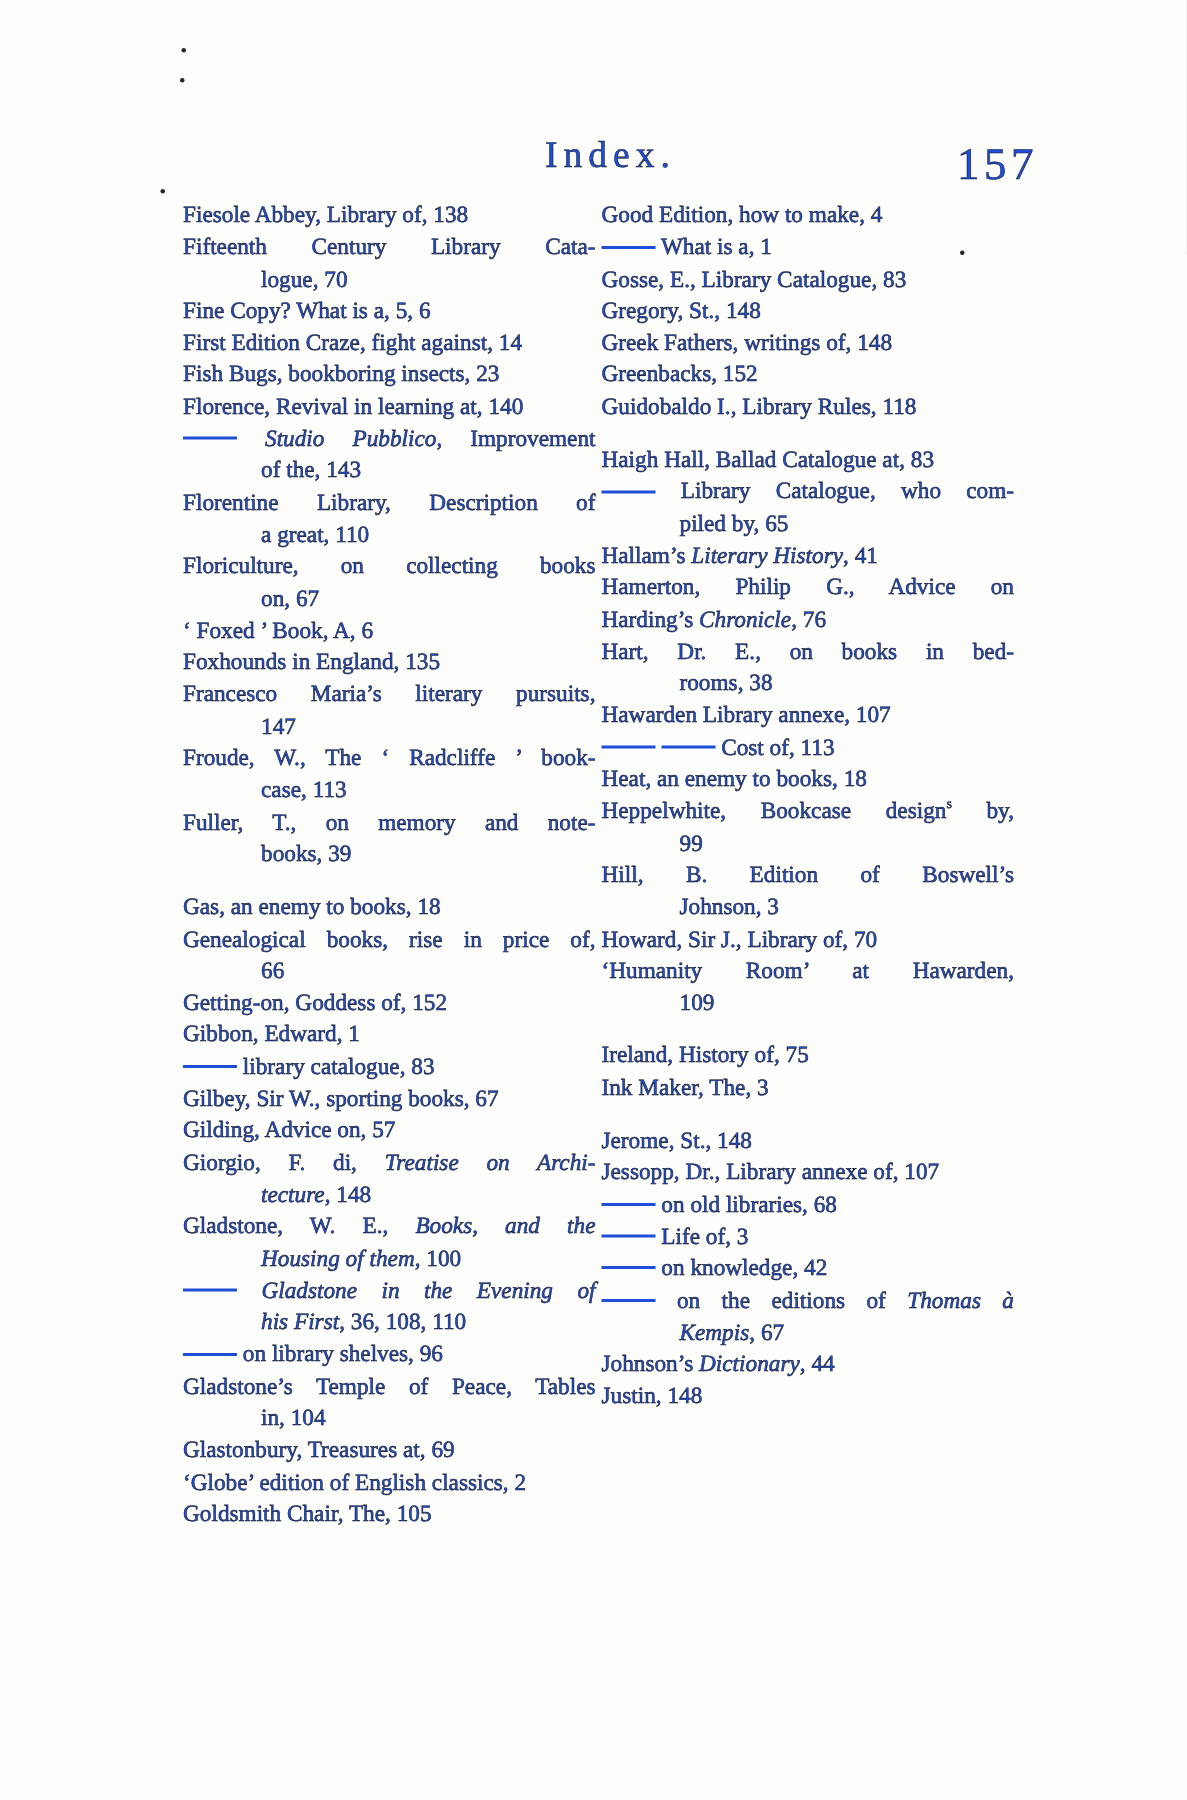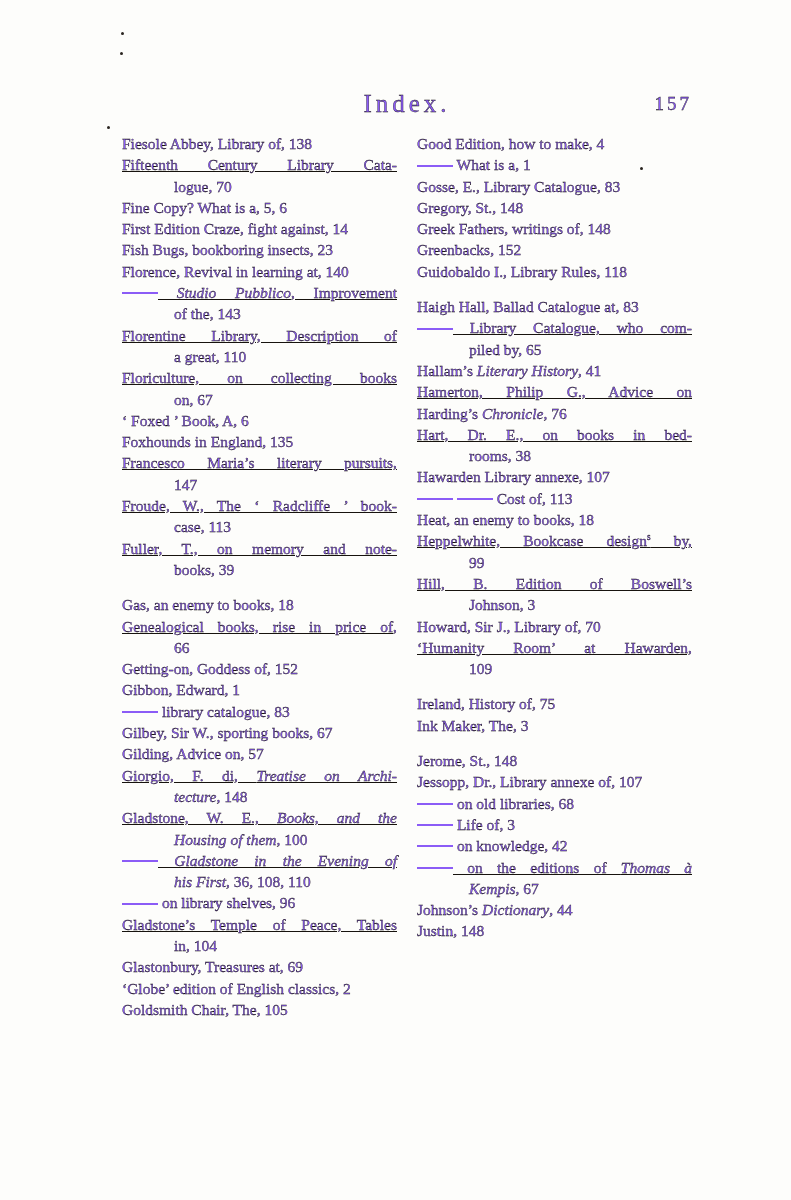--- a/index.html
+++ b/index.html
@@ -1,42 +1,42 @@
 <!DOCTYPE html>
 <html><head>
 <meta charset="utf-8">
 <style>
   html,body { margin:0; padding:0; background:#e9e9e9; }
   .page {
     position:relative;
     width:791px; height:1200px;
     background:#fdfdfb;
     font-family:"Liberation Serif", serif;
-    color:#8b5cf6;
+    color:#1d4ed8;
     overflow:hidden;
     -webkit-text-stroke:0.35px #17130e;
   }
   .header { position:absolute; top:90px; left:122px; width:570px; height:34px; }
   .title {
     text-align:center; font-size:25px; letter-spacing:4px;
   }
   .pagenum {
-    position:absolute; right:0; top:3px; font-size:19px; letter-spacing:3px;
+    position:absolute; right:0; top:3px; font-size:30px; letter-spacing:3px;
   }
   .columns {
     position:absolute; top:133px; left:122px; width:570px;
-    display:flex; gap:20px; align-items:flex-start;
+    display:flex; gap:4px; align-items:flex-start;
   }
   .col { width:275px; }
   .group { margin-top:14px; }
   .group:first-child { margin-top:0; }
   .entry { font-size:15.5px; line-height:21.3px; }
   .line { text-align:left; }
   .line.indent { padding-left:52px; }
-  .line.just { text-align:justify; text-align-last:justify;text-decoration:underline; }
+  .line.just { text-align:justify; text-align-last:justify; }
   .it { font-style:italic;margin-top:20px; }
   .sup { vertical-align:super; font-size:60%; line-height:0; }
   .dash {
     display:inline-block; width:36px; height:2px;
     background:currentColor; vertical-align:0.24em;
   }
   .speck {
     position:absolute; width:3px; height:3px; border-radius:50%;
     background:#2a2username520; background:#2a2520;
   }

